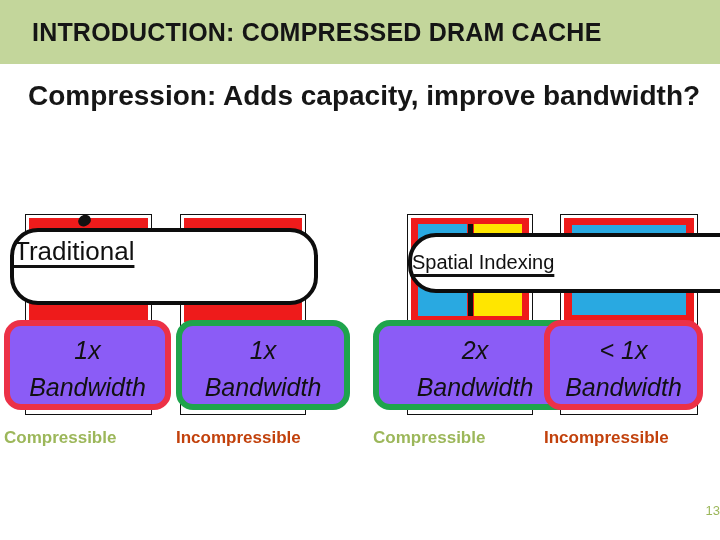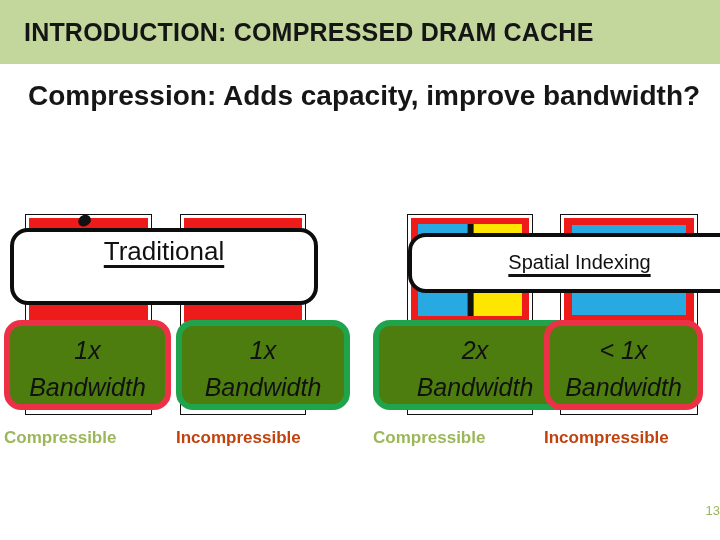--- a/index.html
+++ b/index.html
@@ -2,21 +2,21 @@
 <html><head>
 <meta charset="utf-8">
 <style>
   html,body{margin:0;padding:0;}
   body{width:720px;height:540px;font-family:"Liberation Sans",sans-serif;}
   .slide{position:relative;width:720px;height:540px;background:#ffffff;overflow:hidden;}
 
   
   .header{position:absolute;left:0;top:0;width:720px;height:64px;background:#c3d69b;
           display:flex;align-items:center;}
-  .title{margin:0;padding-left:24px;font-size:25px;font-weight:bold;color:#151515;
+  .title{margin:0;padding-left:32px;font-size:25px;font-weight:bold;color:#151515;
          letter-spacing:.2px;white-space:nowrap;}
 
   
   .subtitle{position:absolute;left:28px;top:80px;font-size:28px;color:#161616;white-space:nowrap;font-weight:bold;}
 
   
   .block{position:absolute;top:214px;height:201px;background:#fff;border:1.6px solid #111;box-sizing:border-box;}
   .b1{left:25px;width:127px;}
   .b2{left:180px;width:126px;}
   .b3{left:407px;width:126px;}
@@ -26,28 +26,28 @@
   .split .cell-blue{flex:1;background:#29a9e1;}
   .split .divider{width:5px;background:#111;margin:0 1px;}
   .split .cell-yellow{flex:1;background:#ffe600;}
   .fill .inner-blue{position:absolute;left:8px;right:8px;top:7px;bottom:7px;background:#29a9e1;}
 
   
   .mark{position:absolute;left:78px;top:215px;width:13px;height:11px;background:#111;
         border-radius:55% 45% 50% 40%;transform:rotate(-18deg);z-index:2;}
 
   
-  .label{position:absolute;background:#fff;border:4px solid #0d0d0d;border-radius:18px;
-         z-index:4;text-align:center;color:#111;box-sizing:border-box;}
+  .label{position:absolute;background:#fff;border:4px solid #0d0d0d;border-radius:28px;
+         z-index:4;text-align:left;color:#111;box-sizing:border-box;}
   .l1{left:10px;top:228px;width:308px;height:77px;font-size:26px;line-height:36px;padding-top:1px;}
   .l2{left:372px;top:233px;width:343px;height:60px;font-size:20px;line-height:51px;margin-left:36px;}
   .label span{text-decoration:underline;text-decoration-thickness:2.5px;text-underline-offset:5px;}
 
   
-  .bw{position:absolute;top:320px;height:90px;background:#4d7c0f;border-radius:17px;z-index:3;
+  .bw{position:absolute;top:320px;height:90px;background:#8b5cf6;border-radius:17px;z-index:3;
       box-sizing:border-box;text-align:center;font-style:italic;font-size:25px;line-height:37px;
       color:#111;padding-top:6px;}
   .bw-red{border:6px solid #ec3147;}
   .bw-green{border:6px solid #1fa44c;}
   .bw1{left:4px;width:167px;}
   .bw2{left:176px;width:174px;}
   .bw3{left:373px;width:204px;}
   .bw4{left:544px;width:159px;}
 
   

